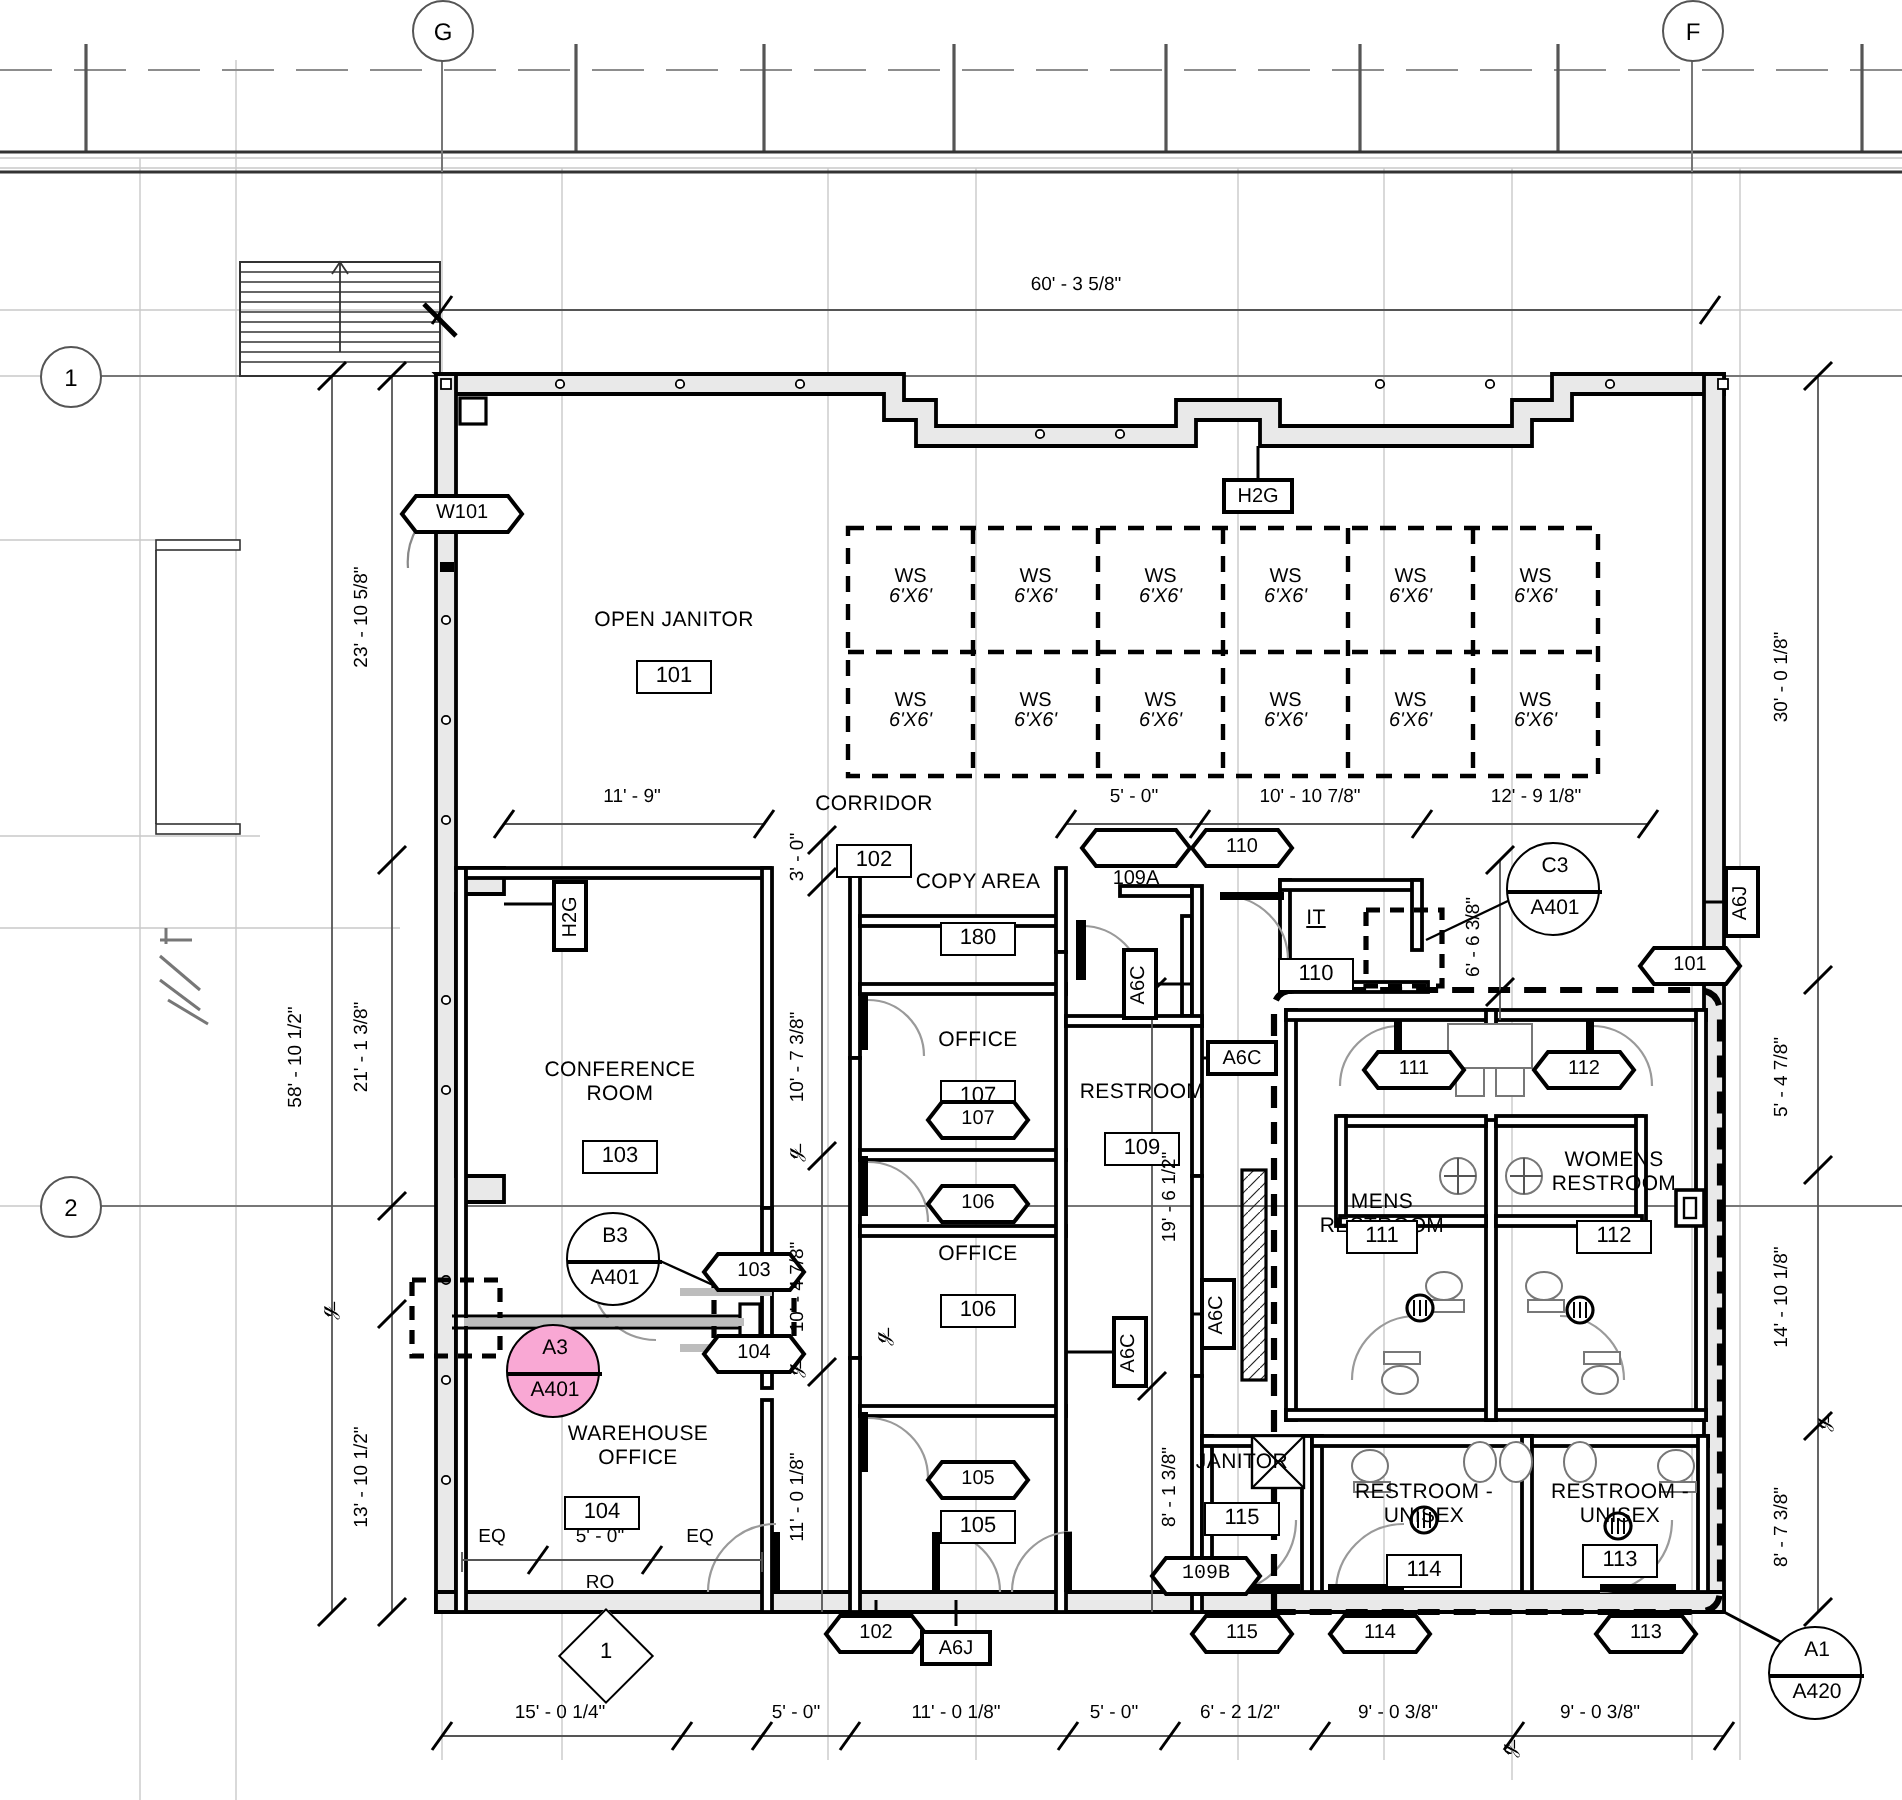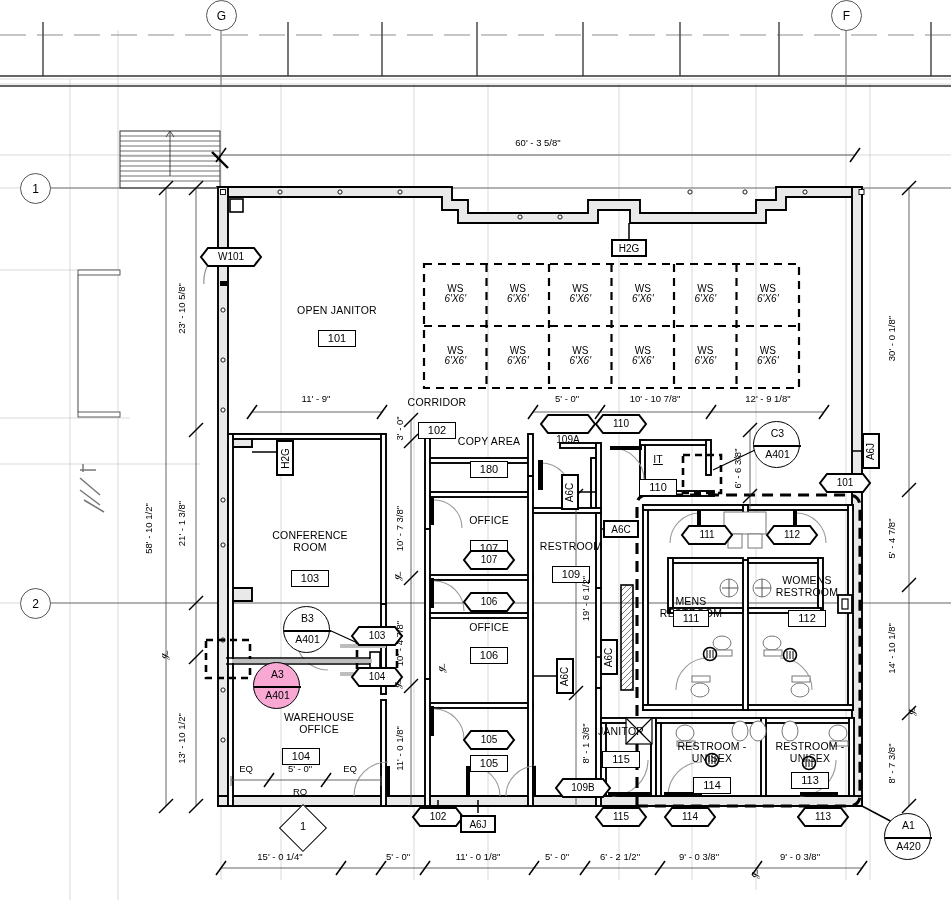--- a/index.html
+++ b/index.html
@@ -586,21 +586,21 @@
           <polygon points="7,0 43,0 50,9 43,18 7,18 0,9" fill="#fff" stroke="#000" stroke-width="2"></polygon>
         </svg>
         <div class="hextxt" style="position:absolute;left:0;top:3px;width:50px;">104</div>
       </div>
       <div style="position: absolute; left: 464px; top: 731px; width: 50px; height: 18px;">
         <svg width="50" height="18" style="position:absolute;left:0;top:0;">
           <polygon points="7,0 43,0 50,9 43,18 7,18 0,9" fill="#fff" stroke="#000" stroke-width="2"></polygon>
         </svg>
         <div class="hextxt" style="position:absolute;left:0;top:3px;width:50px;">105</div>
       </div>
-      <div style="position: absolute; left: 556px; top: 779px; width: 54px; height: 18px;">
+      <div style="position: absolute; left: 576px; top: 779px; width: 54px; height: 18px; font-family: Liberation Mono, monospace;">
         <svg width="54" height="18" style="position:absolute;left:0;top:0;">
           <polygon points="7,0 47,0 54,9 47,18 7,18 0,9" fill="#fff" stroke="#000" stroke-width="2"></polygon>
         </svg>
         <div class="hextxt" style="position:absolute;left:0;top:3px;width:54px;">109B</div>
       </div>
       <div style="position: absolute; left: 413px; top: 808px; width: 50px; height: 18px;">
         <svg width="50" height="18" style="position:absolute;left:0;top:0;">
           <polygon points="7,0 43,0 50,9 43,18 7,18 0,9" fill="#fff" stroke="#000" stroke-width="2"></polygon>
         </svg>
         <div class="hextxt" style="position:absolute;left:0;top:3px;width:50px;">102</div>

